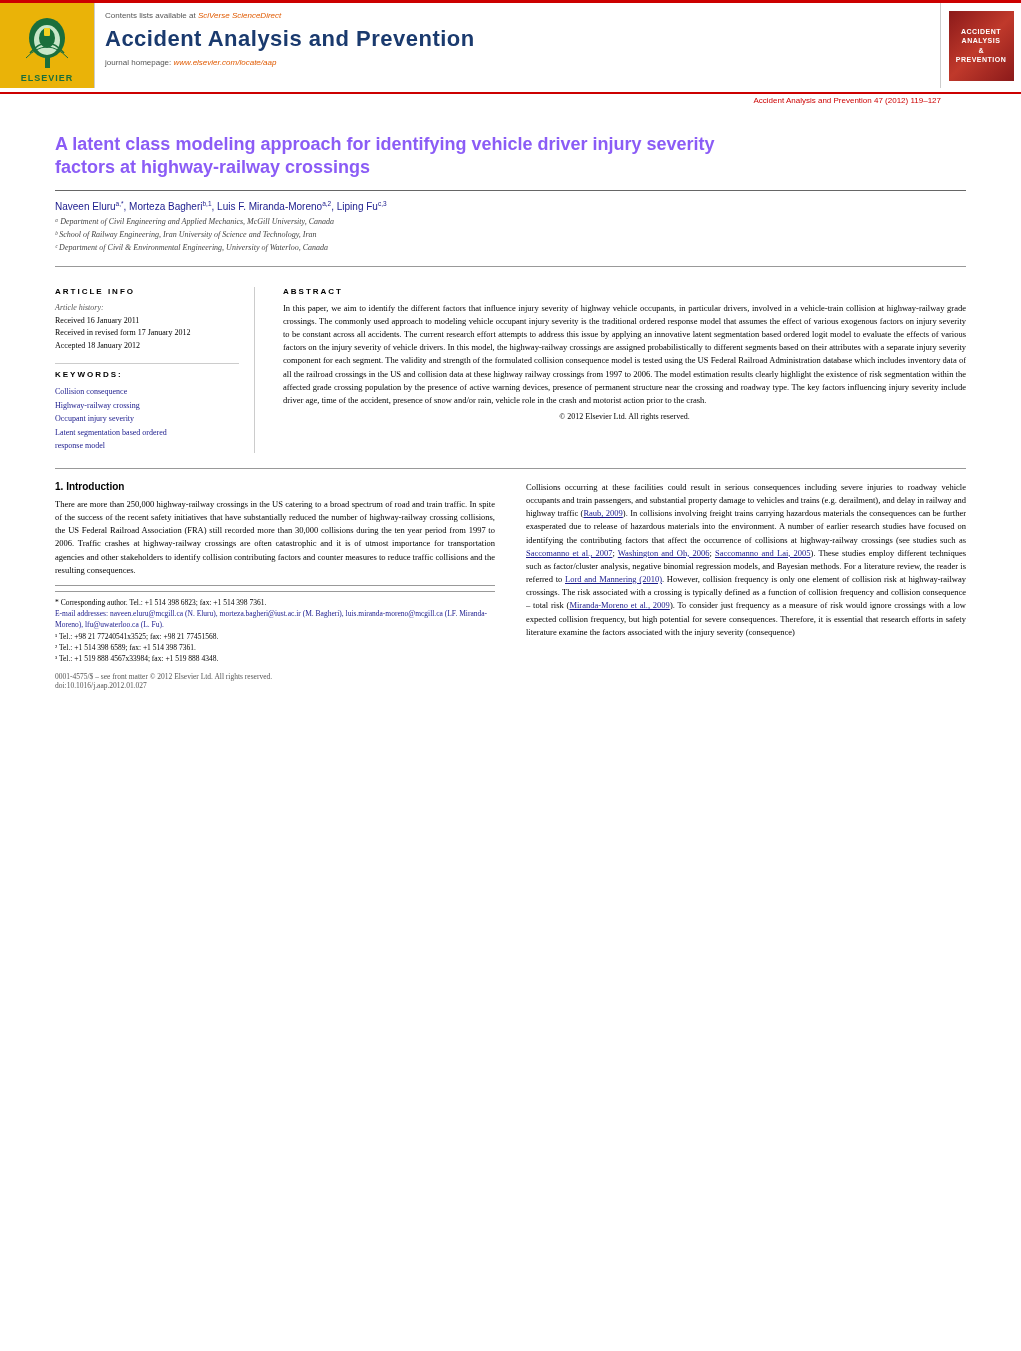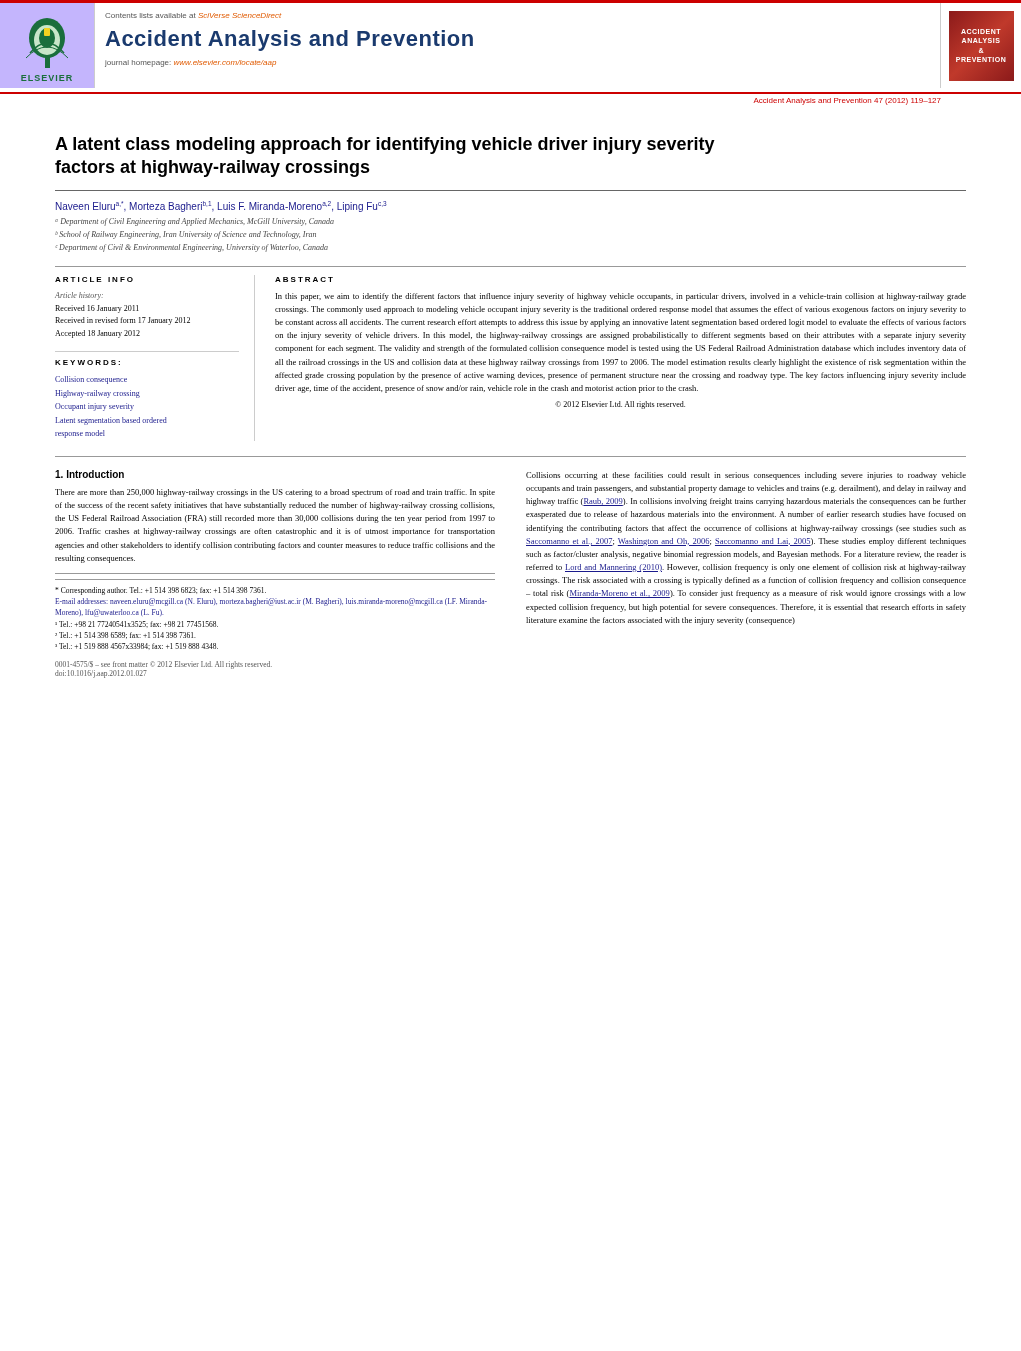--- a/index.html
+++ b/index.html
@@ -29,21 +29,21 @@
 
     .header-top {
       display: flex;
       align-items: stretch;
       width: 100%;
     }
 
     .elsevier-logo {
       width: 95px;
       min-height: 85px;
-      background: #c4b5fd;
+      background: #eab308;
       border-right: 1px solid #ccc;
       display: flex;
       flex-direction: column;
       align-items: center;
       justify-content: flex-end;
       padding: 5px;
     }
 
     .elsevier-text {
       font-size: 9px;
@@ -136,21 +136,21 @@
 
     
     .main-content {
       padding: 10px 55px 20px 55px;
     }
 
     
     .article-title {
       font-size: 18px;
       font-weight: bold;
-      color: #000000;
+      color: #8b5cf6;
       font-family: Arial, sans-serif;
       line-height: 1.3;
       margin: 18px 0 10px 0;
       border-bottom: 1px solid #666;
       padding-bottom: 10px;
     }
 
     
     .authors-line {
       font-size: 10px;
@@ -172,24 +172,24 @@
       margin: 4px 0 12px 0;
     }
 
     .affil-line {
       margin-bottom: 1px;
     }
 
     
     .two-col {
       display: flex;
-      gap: 20px;
+      gap: 28px;
       margin-top: 8px;
       border-top: 1px solid #999;
-      padding-top: 8px;
+      padding-top: 20px;
     }
 
     .left-col {
       width: 200px;
       min-width: 200px;
       border-right: 1px solid #ccc;
       padding-right: 15px;
     }
 
     .right-col {

